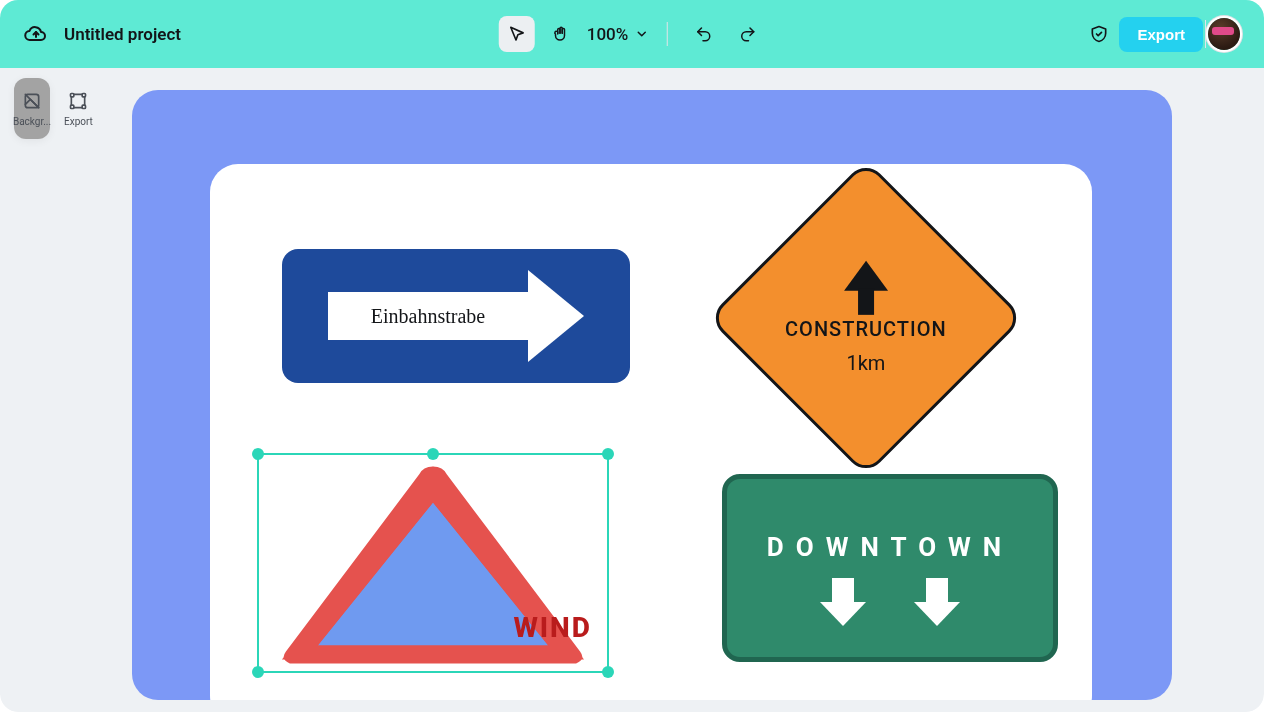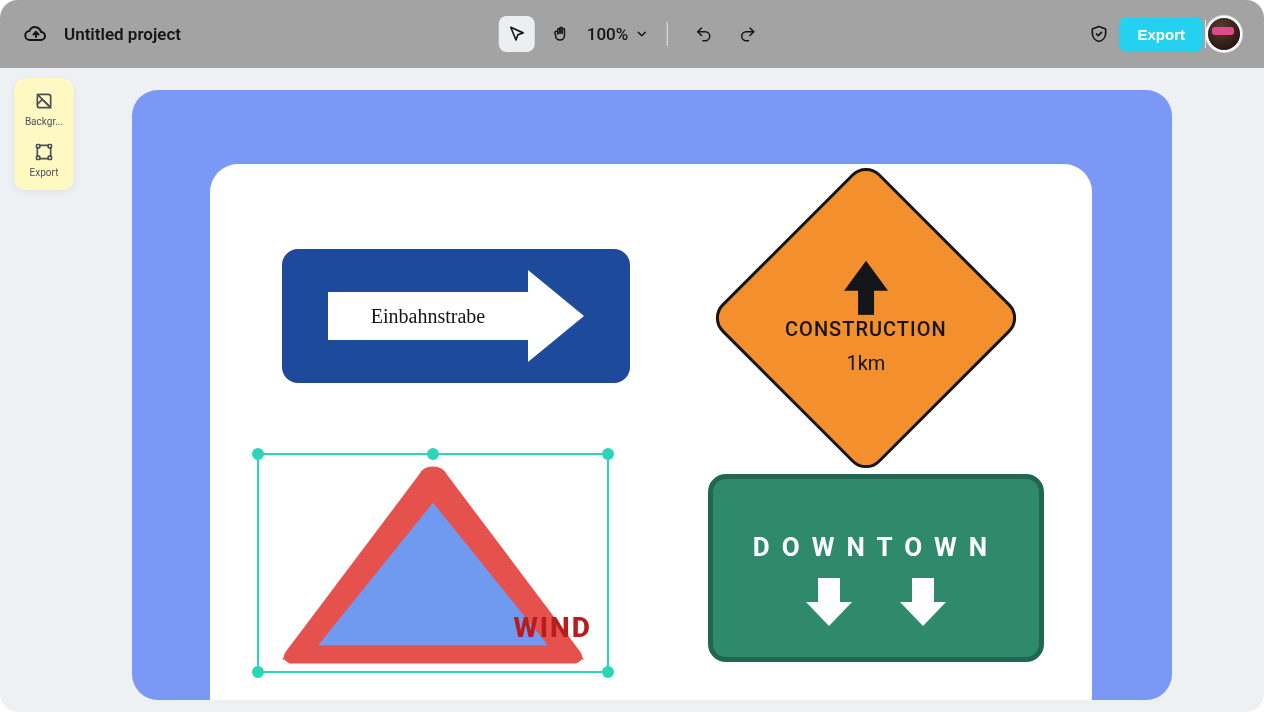--- a/index.html
+++ b/index.html
@@ -11,21 +11,21 @@
     overflow: hidden;
     border-radius: 18px;
     position: relative;
   }
   
   .topbar {
     height: 68px;
     display: flex;
     align-items: center;
     padding: 0 24px;
-    background: #a3a3a3;
+    background: #5eead4;
   }
   .cloud-icon {
     width: 24px; height: 24px;
     margin-right: 16px;
     display:flex;align-items:center;justify-content:center;
   }
   .project-title {
     font-size: 17px;
     font-weight: 600;
     color: #131518;
@@ -101,27 +101,27 @@
     position: absolute;
     left: 0; right: 0; top: 68px; bottom: 0;
     background: #eef1f4;
     border-bottom-left-radius: 18px;
     border-bottom-right-radius: 18px;
     overflow: hidden;
   }
   .side-panel {
     position: absolute;
     left: 14px; top: 10px;
-    width: 60px;
-    background: #fef9c3;
+    width: 36px;
+    background: #a3a3a3;
     border-radius: 12px;
     box-shadow: 0 2px 8px rgba(0,0,0,0.06);
     padding: 12px 0;
     display: flex;
-    flex-direction: column;
+    flex-direction: row;
     align-items: center;
     gap: 14px;
   }
   .side-item {
     display: flex;
     flex-direction: column;
     align-items: center;
     gap: 4px;
     cursor: pointer;
     width: 100%;
@@ -271,21 +271,21 @@
     text-align: right;
     font-size: 28px;
     font-weight: 800;
     color: #b91c1c;
     letter-spacing: 2px;
   }
 
   
   .sign-downtown {
     position: absolute;
-    left: 498px; top: 310px;
+    left: 512px; top: 310px;
     width: 336px; height: 188px;
     background: #2f8a6b;
     border: 5px solid #206650;
     border-radius: 18px;
     display: flex;
     flex-direction: column;
     align-items: center;
     justify-content: center;
     gap: 10px;
     color: #fff;

